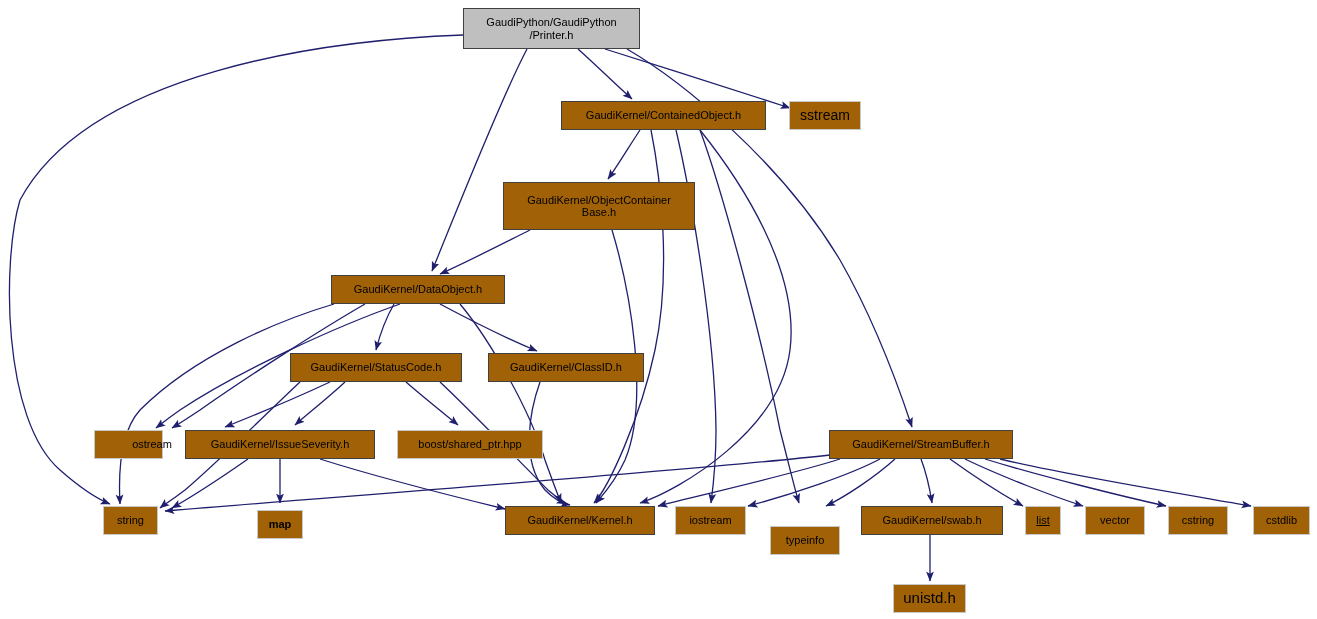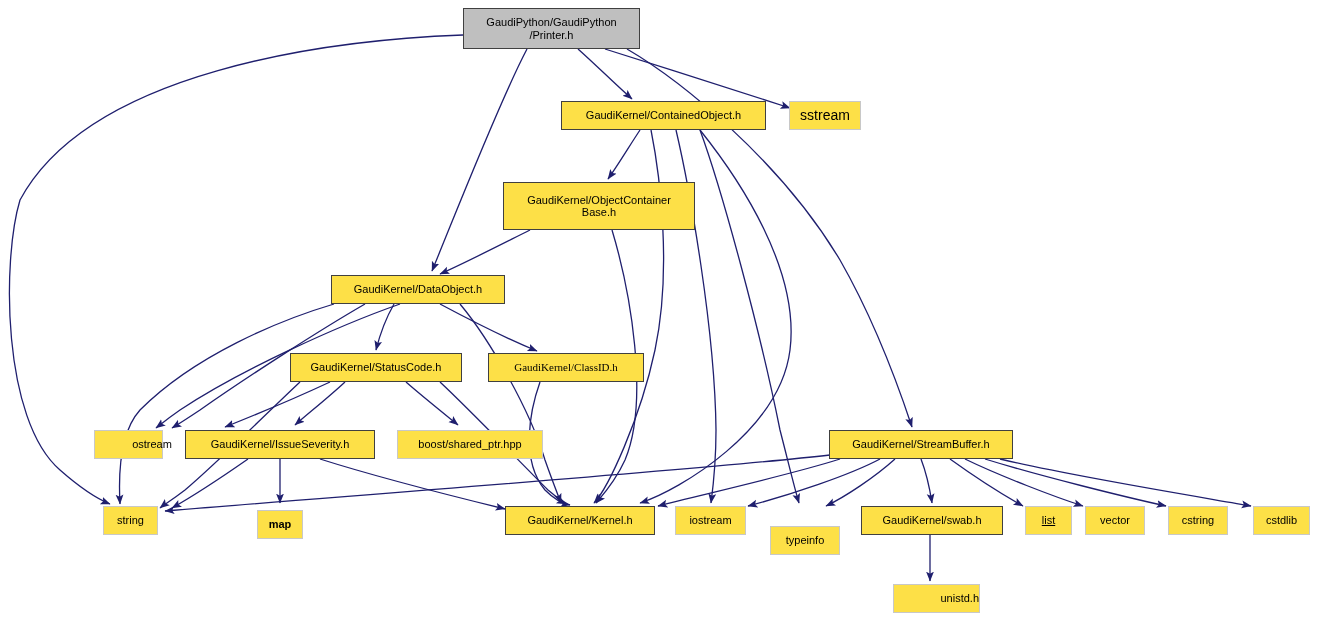--- a/index.html
+++ b/index.html
@@ -1,20 +1,20 @@
 <!DOCTYPE html>
 <html><head>
 <meta charset="utf-8">
 <style>
   html,body{margin:0;padding:0;background:#ffffff;}
   body{font-family:"Liberation Sans",sans-serif;}
   #graph-root{position:relative;width:1317px;height:619px;background:#ffffff;overflow:hidden;}
   svg.edges{position:absolute;left:0;top:0;width:1317px;height:619px;}
   .node{position:absolute;box-sizing:border-box;display:flex;align-items:center;justify-content:center;
-        text-align:center;line-height:1.12;color:#000000;background:#fde047;}
+        text-align:center;line-height:1.12;color:#000000;background:#a16207;}
   .node span{display:block;pointer-events:none;}
   .node.ext{border:1px solid #c8c8c8;}
   .node.hdr{border:1px solid #404040;}
   .node.cur{border:1px solid #404040;background:#bfbfbf;}
 </style>
 </head>
 <body>
 
 <div id="graph-root">
   <svg class="edges" viewBox="0 0 1317 619" xmlns="http://www.w3.org/2000/svg">
@@ -81,21 +81,21 @@
           <span>GaudiKernel/ObjectContainer</span>
           <span>Base.h</span>
         </div>
       </div>
       <div class="node hdr" style="left: 331px; top: 275px; width: 174px; height: 29px; font-size: 11px;">
         <span>GaudiKernel/DataObject.h</span>
       </div>
       <div class="node hdr" style="left: 290px; top: 353px; width: 172px; height: 29px; font-size: 11px;">
         <span>GaudiKernel/StatusCode.h</span>
       </div>
-      <div class="node hdr" style="left: 488px; top: 353px; width: 156px; height: 29px; font-size: 11px; font-family: Liberation Serif, serif;">
+      <div class="node hdr" style="left: 488px; top: 353px; width: 156px; height: 29px; font-size: 11px;">
         <span>GaudiKernel/ClassID.h</span>
       </div>
       <div class="node ext" style="left: 94px; top: 430px; width: 69px; height: 29px; font-size: 11px; padding-left: 47px;">
         <span>ostream</span>
       </div>
       <div class="node hdr" style="left: 185px; top: 430px; width: 190px; height: 29px; font-size: 11px;">
         <span>GaudiKernel/IssueSeverity.h</span>
       </div>
       <div class="node ext" style="left: 397px; top: 430px; width: 146px; height: 29px; font-size: 11px;">
         <span>boost/shared_ptr.hpp</span>
@@ -114,29 +114,29 @@
       </div>
       <div class="node ext" style="left: 675px; top: 506px; width: 71px; height: 29px; font-size: 11px;">
         <span>iostream</span>
       </div>
       <div class="node ext" style="left: 770px; top: 506px; width: 70px; height: 29px; font-size: 11px; margin-top: 20px;">
         <span>typeinfo</span>
       </div>
       <div class="node hdr" style="left: 861px; top: 506px; width: 142px; height: 29px; font-size: 11px;">
         <span>GaudiKernel/swab.h</span>
       </div>
-      <div class="node ext" style="left: 1025px; top: 506px; width: 47px; height: 29px; font-size: 11px; text-decoration: underline;">
+      <div class="node ext" style="left: 1025px; top: 506px; width: 36px; height: 29px; font-size: 11px; text-decoration: underline;">
         <span>list</span>
       </div>
       <div class="node ext" style="left: 1085px; top: 506px; width: 60px; height: 29px; font-size: 11px;">
         <span>vector</span>
       </div>
       <div class="node ext" style="left: 1168px; top: 506px; width: 60px; height: 29px; font-size: 11px;">
         <span>cstring</span>
       </div>
       <div class="node ext" style="left: 1253px; top: 506px; width: 57px; height: 29px; font-size: 11px;">
         <span>cstdlib</span>
       </div>
-      <div class="node ext" style="left: 893px; top: 584px; width: 87px; height: 29px; font-size: 11px; justify-content: flex-end;">
+      <div class="node ext" style="left: 893px; top: 584px; width: 73px; height: 29px; font-size: 15px;">
         <span>unistd.h</span>
       </div>
     </div>
 </div>
 
 </body></html>

